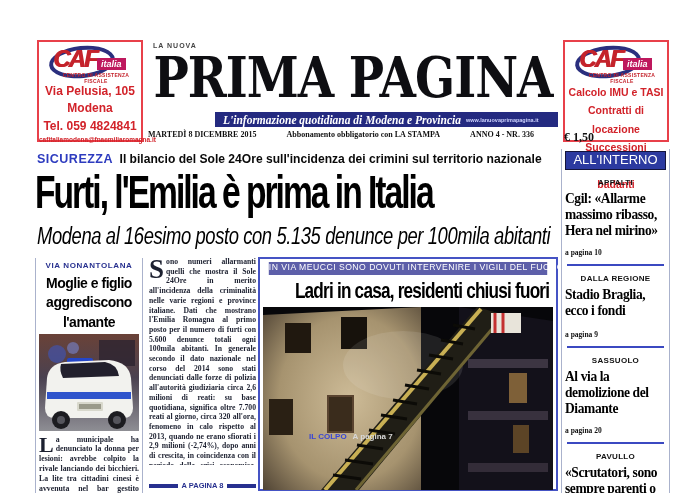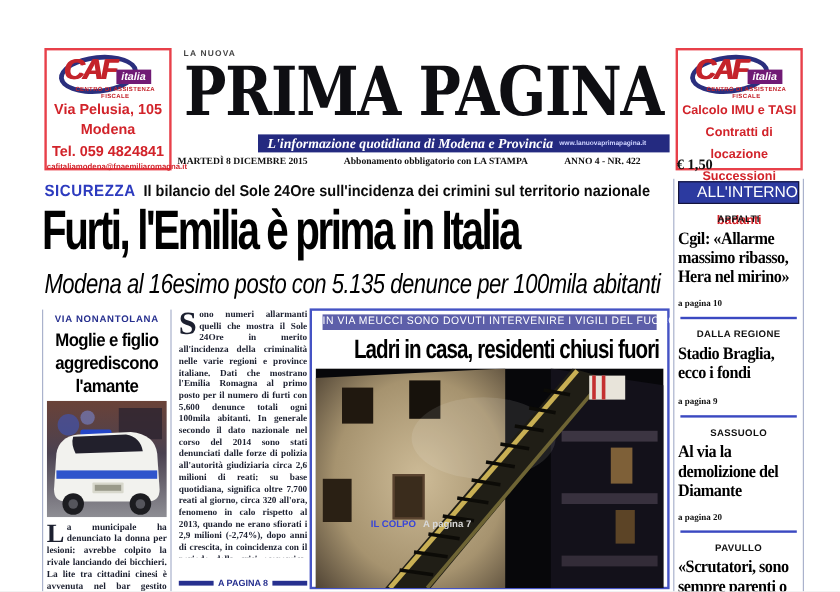--- a/index.html
+++ b/index.html
@@ -6,21 +6,21 @@
   .page{position:relative;width:700px;height:493px;background:#fff;overflow:hidden;
         font-family:"Liberation Serif",serif;color:#14162a;}
 
   
   .ad{position:absolute;top:40px;width:102px;height:98px;border:2px solid #e8404a;background:#fff;text-align:center;}
   .ad.left{left:37px;}
   .ad.right{left:563px;}
   .caf-logo{position:relative;height:34px;margin-top:3px;}
   .caf-swoosh{position:absolute;left:10px;top:1px;width:58px;height:24px;border:4px solid #2a2f7e;border-radius:50%;transform:rotate(-6deg);}
   .caf-main{position:absolute;left:14px;top:0;font:italic 900 24px "Liberation Sans",sans-serif;color:#c4232b;letter-spacing:-2px;text-shadow:1px 0 #c4232b;}
-  .caf-italia{position:absolute;left:58px;top:13px;background:#701a75;color:#fff;font:italic bold 9px "Liberation Sans",sans-serif;padding:1px 4px;}
+  .caf-italia{position:absolute;left:58px;top:13px;background:#be185d;color:#fff;font:italic bold 9px "Liberation Sans",sans-serif;padding:1px 4px;}
   .caf-sub{position:absolute;left:12px;top:27px;font:bold 5px "Liberation Sans",sans-serif;color:#c4232b;letter-spacing:0.3px;}
   .ad-lines{margin-top:4px;}
   .ad.left .ad-line{font:bold 12px "Liberation Sans",sans-serif;color:#d2232a;line-height:1.45;}
   .ad.left .ad-line.tiny{font-size:6.5px;line-height:1.6;}
   .ad.right .ad-line{font:bold 10.5px "Liberation Sans",sans-serif;color:#d2232a;line-height:1.75;}
 
   
   .overline{position:absolute;left:153px;top:42px;font:bold 7px "Liberation Sans",sans-serif;color:#444;letter-spacing:1px;}
   .mast-title{position:absolute;left:148px;top:44px;width:410px;text-align:center;
               font-family:"DejaVu Serif",serif;font-weight:bold;font-size:47px;color:#0e0e12;
@@ -68,21 +68,21 @@
   .photo-head{text-align:center;font:900 22px "Liberation Sans",sans-serif;color:#000;letter-spacing:-1px;
               white-space:nowrap;transform:scaleX(0.78);transform-origin:center;margin:3px 0 3px;}
   .photo-wrap{position:relative;width:290px;height:183px;}
   .photo-wrap svg{display:block;}
   .photo-cap{position:absolute;left:10px;top:125px;font:bold 8px "Liberation Sans",sans-serif;padding-left:36px;}
   .photo-cap .cl{color:#3946d6;margin-right:4px;}
   .photo-cap .cp{color:#d8d8d8;}
 
   
   .sidebar{position:absolute;left:561px;top:149px;width:109px;height:344px;box-sizing:border-box;padding:2px 3px 0;}
-  .sb-header{background:#2c3aa0;border:1px solid #14143c;color:#fff;text-align:right;height:17px;line-height:17px;
+  .sb-header{background:#2c3aa0;border:1px solid #14143c;color:#fff;text-align:center;height:17px;line-height:17px;
              font:13px "Liberation Sans",sans-serif;margin-bottom:8px;}
   .sb-section{text-align:center;font:bold 8px "Liberation Sans",sans-serif;color:#111;letter-spacing:0.3px;margin-bottom:3px;}
   .sb-title{font:bold 13.5px/1.12 "Liberation Serif",serif;letter-spacing:-0.4px;color:#000;transform:scaleY(1.08);transform-origin:left top;}
   .sb-page{text-align:left;font:bold 7.5px "Liberation Serif",serif;color:#111;margin-top:13px;}
   .sb-sep{height:2px;background:#3b49c1;margin:7px 2px 8px;}
 </style>
 </head>
 <body>
 
 <div class="page">
@@ -119,21 +119,21 @@
 
   <div class="overline">LA NUOVA</div>
   <div class="mast-title">PRIMA PAGINA</div>
   <div class="tagline">
     <span class="tg">L'informazione quotidiana di Modena e Provincia</span>
     <span class="site">www.lanuovaprimapagina.it</span>
   </div>
   <div class="dateline">
     <span>MARTEDÌ 8 DICEMBRE 2015</span>
     <span>Abbonamento obbligatorio con LA STAMPA</span>
-    <span>ANNO 4 - NR. 422</span>
+    <span>ANNO 4 - NR. 336</span>
     <span class="price">€ 1,50</span>
   </div>
 
   <div class="kicker">
     <span class="klabel">SICUREZZA</span>
     <span class="ktext">Il bilancio del Sole 24Ore sull'incidenza dei crimini sul territorio nazionale</span>
   </div>
   <div class="headline">Furti, l'Emilia è prima in Italia</div>
   <div class="subhead">Modena al 16esimo posto con 5.135 denunce per 100mila abitanti</div>
 

